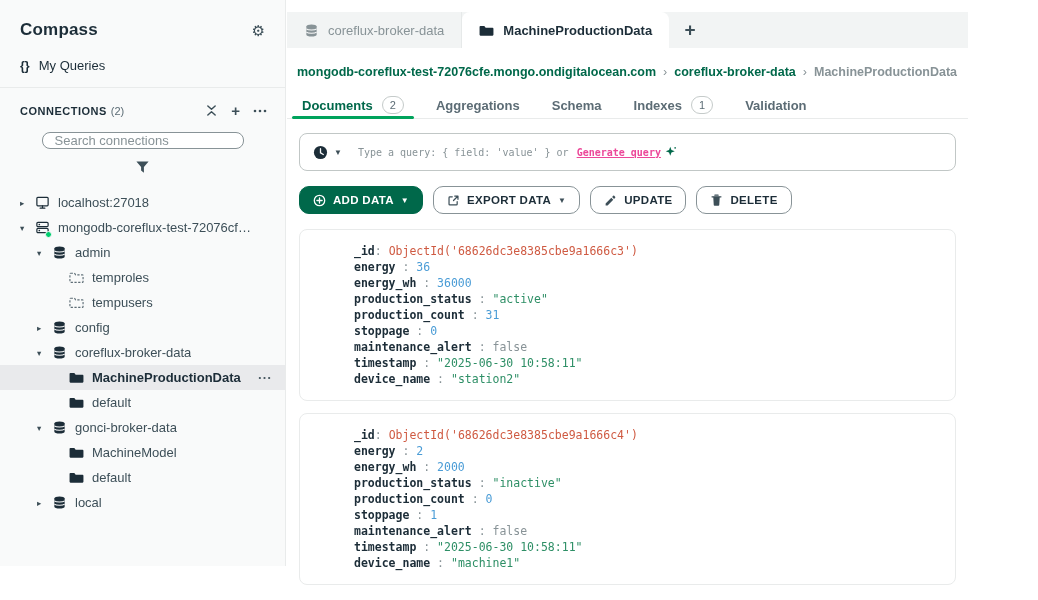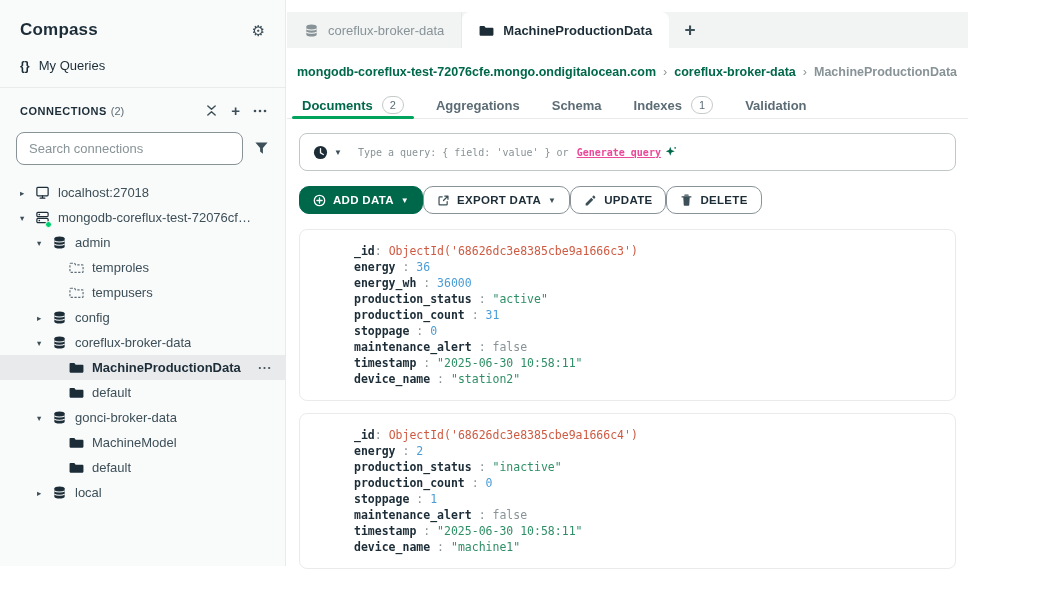--- a/index.html
+++ b/index.html
@@ -21,21 +21,21 @@
   .gear-icon { color:#3d4f58; font-size:15px; cursor:pointer; line-height:1; }
   .my-queries { display:flex; align-items:center; gap:9px; padding:14px 20px 10px; font-size:13px; cursor:pointer; }
   .braces-icon { font-weight:bold; font-size:12.5px; color:#1c2d38; }
   .sb-divider { border-top:1px solid #e9ebeb; margin-top:4px; }
   .conn-header { display:flex; align-items:center; padding:15px 18px 12px 20px; }
   .conn-label { font-size:11px; font-weight:bold; letter-spacing:.5px; }
   .conn-count { font-size:11px; color:#5c6c75; margin-left:4px; }
   .conn-icons { margin-left:auto; display:flex; align-items:center; gap:13px; }
   .conn-icons .ic { color:#3d4f58; cursor:pointer; display:flex; align-items:center; }
   .plus-txt { font-size:15px; font-weight:bold; color:#3d4f58; line-height:1; }
-  .search-row { display:flex; align-items:center; gap:11px; padding:2px 16px 0 16px; }
+  .search-row { display:flex; align-items:center; gap:11px; padding:2px 16px 0 16px;flex-direction:column; }
   .search-input {
     flex:1; height:33px; border:1px solid #889397; border-radius:8px; background:#fff;
     padding:0 12px; font-size:13px; color:#1c2d38; font-family:"Liberation Sans",sans-serif; outline:none;
   }
   .search-input::placeholder { color:#889397; }
   .tree { margin-top:15px; }
   .tree-row { display:flex; align-items:center; height:25px; font-size:13px; color:#3d4f58; cursor:pointer; position:relative; }
   .tree-row .arrow { width:14px; flex:none; font-size:8.5px; color:#3d4f58; text-align:left; }
   .tree-row .t-icon { width:16px; height:16px; flex:none; margin-right:8px; position:relative; display:flex; align-items:center; justify-content:center; }
   .tree-row .lbl { white-space:nowrap; overflow:hidden; text-overflow:ellipsis; max-width:195px; }
@@ -60,21 +60,21 @@
   .coll-tab.active { color:#00684a; }
   .coll-tab.active::after { content:""; position:absolute; left:3px; right:3px; bottom:-1px; height:3px; border-radius:2px; background:#00a35c; }
   .badge { border:1px solid #c5cbca; background:#fff; border-radius:10px; padding:0 7px; font-size:11px; line-height:16px; font-weight:normal; color:#5c6c75; }
 
   .query-bar { margin:14px 12px 0; height:38px; border:1px solid #c1c7c6; border-radius:8px; background:#fff; display:flex; align-items:center; padding:0 13px; }
   .qb-caret { font-size:8px; color:#3d4f58; margin-left:6px; cursor:pointer; }
   .qb-text { margin-left:16px; font-family:"DejaVu Sans Mono", monospace; font-size:10px; color:#889397; white-space:pre; display:flex; align-items:center; }
   .gen-link { color:#ec4899; font-weight:bold; text-decoration:underline; margin-left:8px; cursor:pointer; }
   .sparkle { margin-left:4px; display:flex; }
 
-  .toolbar { display:flex; margin:15px 12px 0; }
+  .toolbar { display:flex; gap:10px; margin:15px 12px 0; }
   .btn { height:28px; display:flex; align-items:center; gap:7px; padding:0 13px; border-radius:10px; font-size:11.5px; font-weight:bold; letter-spacing:.3px; cursor:pointer; }
   .btn-primary { background:#00684a; color:#fff; border:1px solid #00684a; }
   .btn-primary .caret { color:#fff; font-size:8px; }
   .btn-outline { background:#fff; border:1px solid #889397; color:#1c2d38; }
   .btn-outline .caret { color:#3d4f58; font-size:8px; }
 
   .docs { margin:15px 12px 0; }
   .doc-card { background:#fff; border:1px solid #e9ebeb; border-radius:8px; padding:13px 14px 13px 34px; margin-bottom:12px;
     font-family:"DejaVu Sans Mono", monospace; font-size:11.5px; line-height:16px; }
   .doc-line { white-space:pre; cursor:pointer; }
@@ -374,20 +374,21 @@
           <div class="doc-line"><span class="k">production_status</span><span class="sep"> : </span><span class="v-string">"active"</span></div>
           <div class="doc-line"><span class="k">production_count</span><span class="sep"> : </span><span class="v-number">31</span></div>
           <div class="doc-line"><span class="k">stoppage</span><span class="sep"> : </span><span class="v-number">0</span></div>
           <div class="doc-line"><span class="k">maintenance_alert</span><span class="sep"> : </span><span class="v-boolean">false</span></div>
           <div class="doc-line"><span class="k">timestamp</span><span class="sep"> : </span><span class="v-string">"2025-06-30 10:58:11"</span></div>
           <div class="doc-line"><span class="k">device_name</span><span class="sep"> : </span><span class="v-string">"station2"</span></div>
         </div>
         <div class="doc-card">
           <div class="doc-line"><span class="k">_id</span><span class="sep">: </span><span class="v-objectid">ObjectId('68626dc3e8385cbe9a1666c4')</span></div>
           <div class="doc-line"><span class="k">energy</span><span class="sep"> : </span><span class="v-number">2</span></div>
+          <div class="doc-line"><span class="k">energy_wh</span><span class="sep"> : </span><span class="v-number">2000</span></div>
           <div class="doc-line"><span class="k">production_status</span><span class="sep"> : </span><span class="v-string">"inactive"</span></div>
           <div class="doc-line"><span class="k">production_count</span><span class="sep"> : </span><span class="v-number">0</span></div>
           <div class="doc-line"><span class="k">stoppage</span><span class="sep"> : </span><span class="v-number">1</span></div>
           <div class="doc-line"><span class="k">maintenance_alert</span><span class="sep"> : </span><span class="v-boolean">false</span></div>
           <div class="doc-line"><span class="k">timestamp</span><span class="sep"> : </span><span class="v-string">"2025-06-30 10:58:11"</span></div>
           <div class="doc-line"><span class="k">device_name</span><span class="sep"> : </span><span class="v-string">"machine1"</span></div>
         </div>
       </div>
   </div>
 </div>

